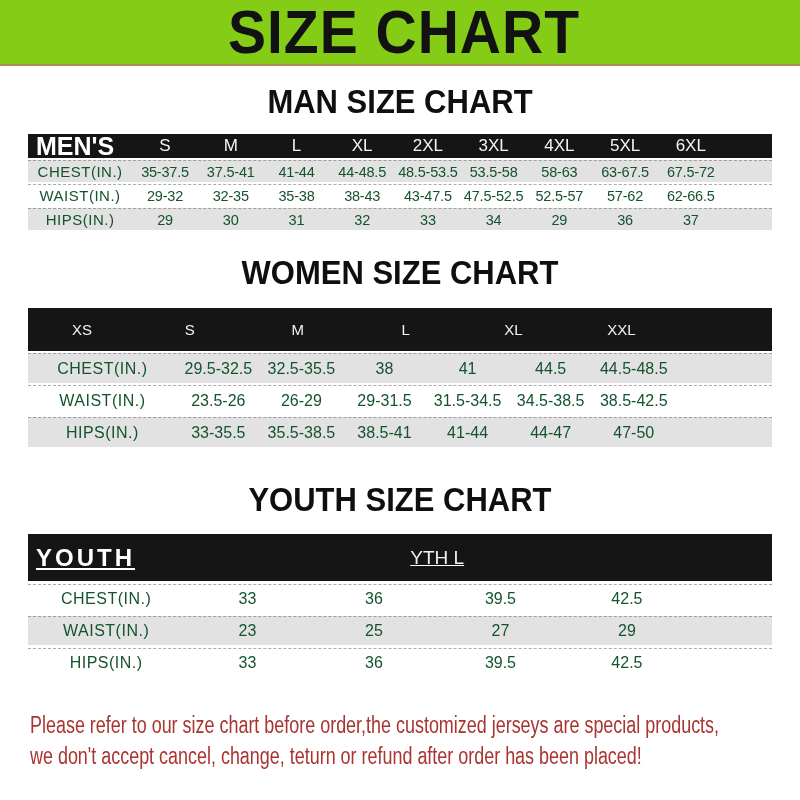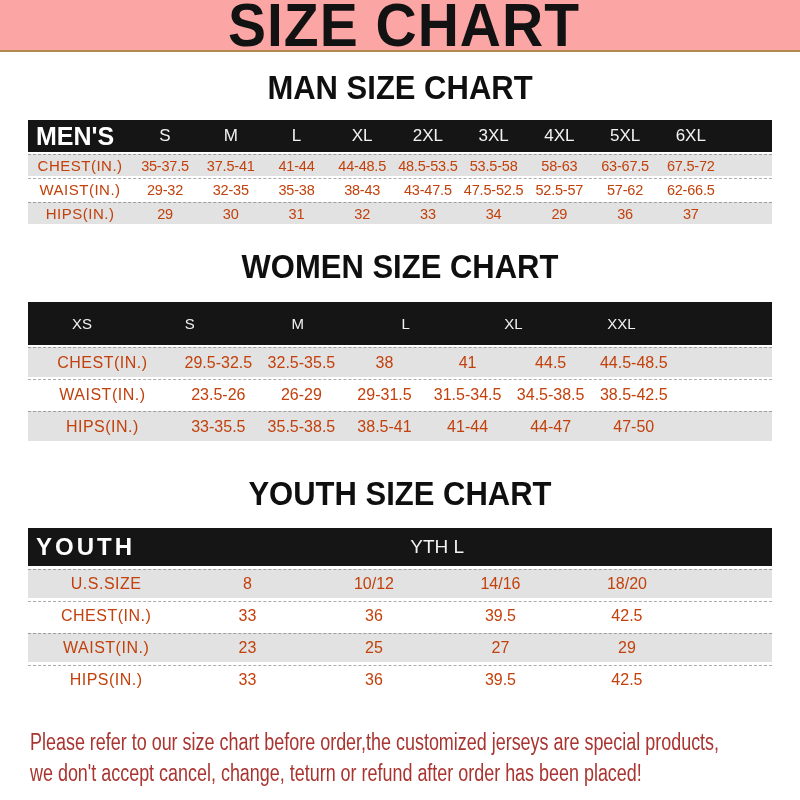--- a/index.html
+++ b/index.html
@@ -4,22 +4,22 @@
 <style>
   * { box-sizing: border-box; }
   html, body {
     margin: 0; padding: 0;
     width: 800px; height: 800px;
     background: #ffffff;
     font-family: "Liberation Sans", sans-serif;
     overflow: hidden;
   }
   .banner {
-    height: 52px;
-    background: #fca5a5;
+    height: 66px;
+    background: #84cc16;
     display: flex; align-items: center; justify-content: center;
     border-bottom: 2px solid #b08a4e;
     padding-left: 8px;
   }
   .banner h1 {
     margin: 0;
     font-size: 57px;
     font-weight: bold;
     color: #121212;
     letter-spacing: 1px;
@@ -41,23 +41,23 @@
 
   .sizetable { width: 744px; margin: 0 auto; }
   .men   { margin-top: 13px; }
   .women { margin-top: 17px; }
   .youth { margin-top: 16px; }
 
   .thead {
     display: flex; align-items: center;
     background: #151515; color: #ffffff;
   }
-  .men   .thead { height: 32px; }
+  .men   .thead { height: 24px; }
   .women .thead { height: 43px; }
-  .youth .thead { height: 38px; }
+  .youth .thead { height: 47px; text-decoration: underline; }
 
   .thead .corner {
     font-weight: bold;
     padding-left: 8px;
     text-align: left;
     white-space: nowrap;
   }
   .men   .corner { width: 14%; font-size: 25px; }
   .women .corner { width: 20%; font-size: 25px; }
   .youth .corner { width: 21%; font-size: 24px; letter-spacing: 3px; }
@@ -67,21 +67,21 @@
   .women .thead .col { font-size: 15px; }
   .youth .thead .col { font-size: 19px; }
 
   .spacer { flex: none; }
   .men   .spacer { width: 6.5%; }
   .women .spacer { width: 13%; }
   .youth .spacer { width: 11%; }
 
   .trow {
     display: flex; align-items: center;
-    color: #c2410c;
+    color: #14532d;
     border-top: 1px dashed rgba(90,90,90,0.5);
   }
   .men   .trow { height: 22px; margin-top: 2px; font-size: 14.5px; letter-spacing: -0.2px; }
   .women .trow { height: 30px; margin-top: 2px; font-size: 16px; }
   .youth .trow { height: 29px; margin-top: 3px; font-size: 16px; }
   .trow.gray { background: #e2e2e2; }
 
   .trow .rowlabel { text-align: center; letter-spacing: 0.5px; white-space: nowrap; }
   .men   .rowlabel { width: 14%; font-size: 15px; }
   .women .rowlabel { width: 20%; }
@@ -208,28 +208,20 @@
 </div>
 
 <h2 class="section-heading" id="heading-youth">YOUTH SIZE CHART</h2>
 
 <div class="sizetable youth">
   <div class="thead">
     <div class="corner">YOUTH</div>
     <div class="col">YTH L</div>
     <div class="spacer"></div>
   </div>
-  <div class="trow gray">
-    <div class="rowlabel">U.S.SIZE</div>
-    <div class="cell">8</div>
-    <div class="cell">10/12</div>
-    <div class="cell">14/16</div>
-    <div class="cell">18/20</div>
-    <div class="spacer"></div>
-  </div>
   <div class="trow">
     <div class="rowlabel">CHEST(IN.)</div>
     <div class="cell">33</div>
     <div class="cell">36</div>
     <div class="cell">39.5</div>
     <div class="cell">42.5</div>
     <div class="spacer"></div>
   </div>
   <div class="trow gray">
     <div class="rowlabel">WAIST(IN.)</div>

